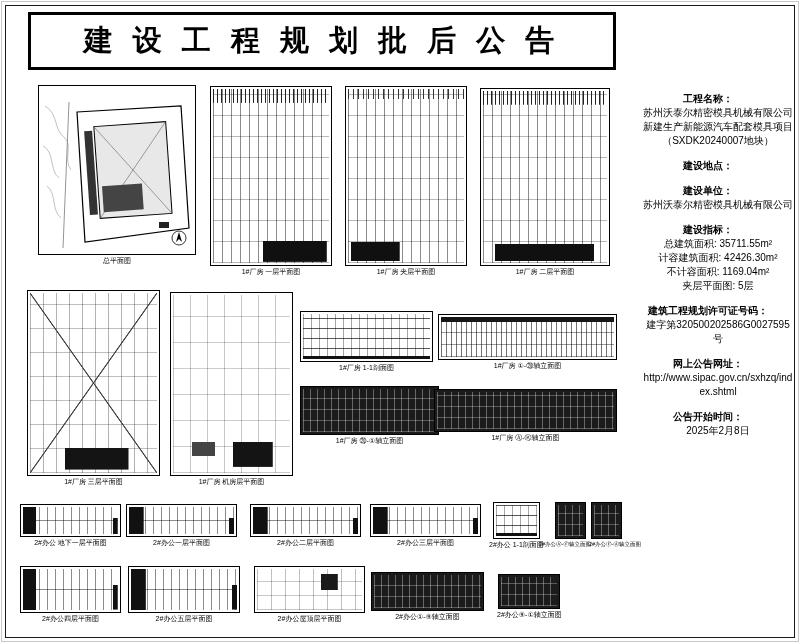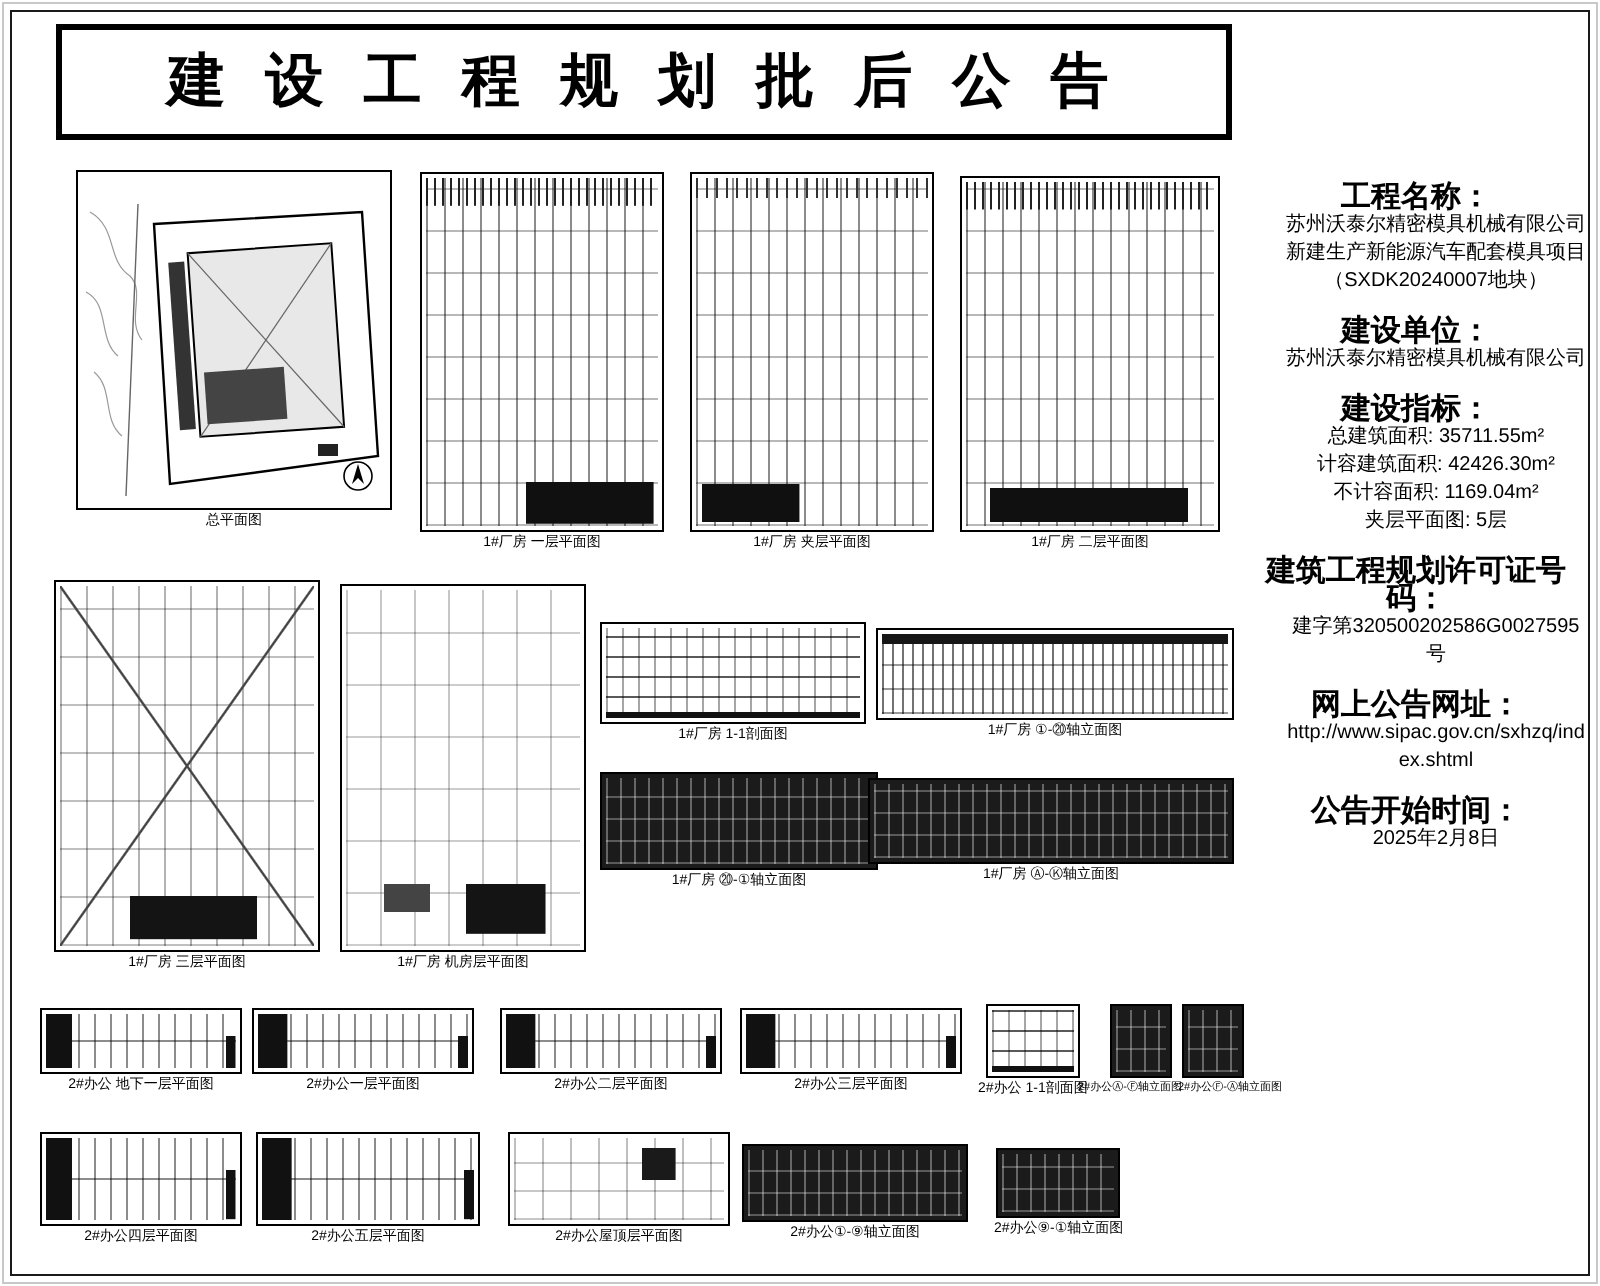--- a/index.html
+++ b/index.html
@@ -90,21 +90,21 @@
   .roof::before{content:"";position:absolute;inset:2px;
     background:
       repeating-linear-gradient(90deg, rgba(0,0,0,.25) 0 1px, transparent 1px 14px),
       repeating-linear-gradient(0deg,  rgba(0,0,0,.22) 0 1px, transparent 1px 14px);}
   .roof::after{content:"";position:absolute;inset:2px;background:
       linear-gradient(#1a1a1a,#1a1a1a) no-repeat;background-size:16% 40%;background-position:72% 20%;}
 
   
   .infopanel{position:absolute;left:622px;top:92px;width:172px;font-size:10px;line-height:14px;}
   .iblock{margin-bottom:11px;}
-  .ilabel{font-weight:bold;font-size:15px;}
+  .ilabel{font-weight:bold;font-size:10px;}
   .iline{word-break:break-all;margin-left:20px;}
 </style>
 </head>
 <body>
 
 <div class="page">
   <div class="frame-a"></div>
   <div class="frame-b"></div>
 
   <div class="titlebox">
@@ -241,20 +241,21 @@
 
   <div class="infopanel">
 
     <div class="iblock">
       <div class="ilabel">工程名称：</div>
       <div class="iline">苏州沃泰尔精密模具机械有限公司新建生产新能源汽车配套模具项目</div>
       <div class="iline">（SXDK20240007地块）</div>
     </div>
 
     <div class="iblock">
+      <div class="ilabel">建设地点：</div>
     </div>
 
     <div class="iblock">
       <div class="ilabel">建设单位：</div>
       <div class="iline">苏州沃泰尔精密模具机械有限公司</div>
     </div>
 
 
     <div class="iblock">
       <div class="ilabel">建设指标：</div>

